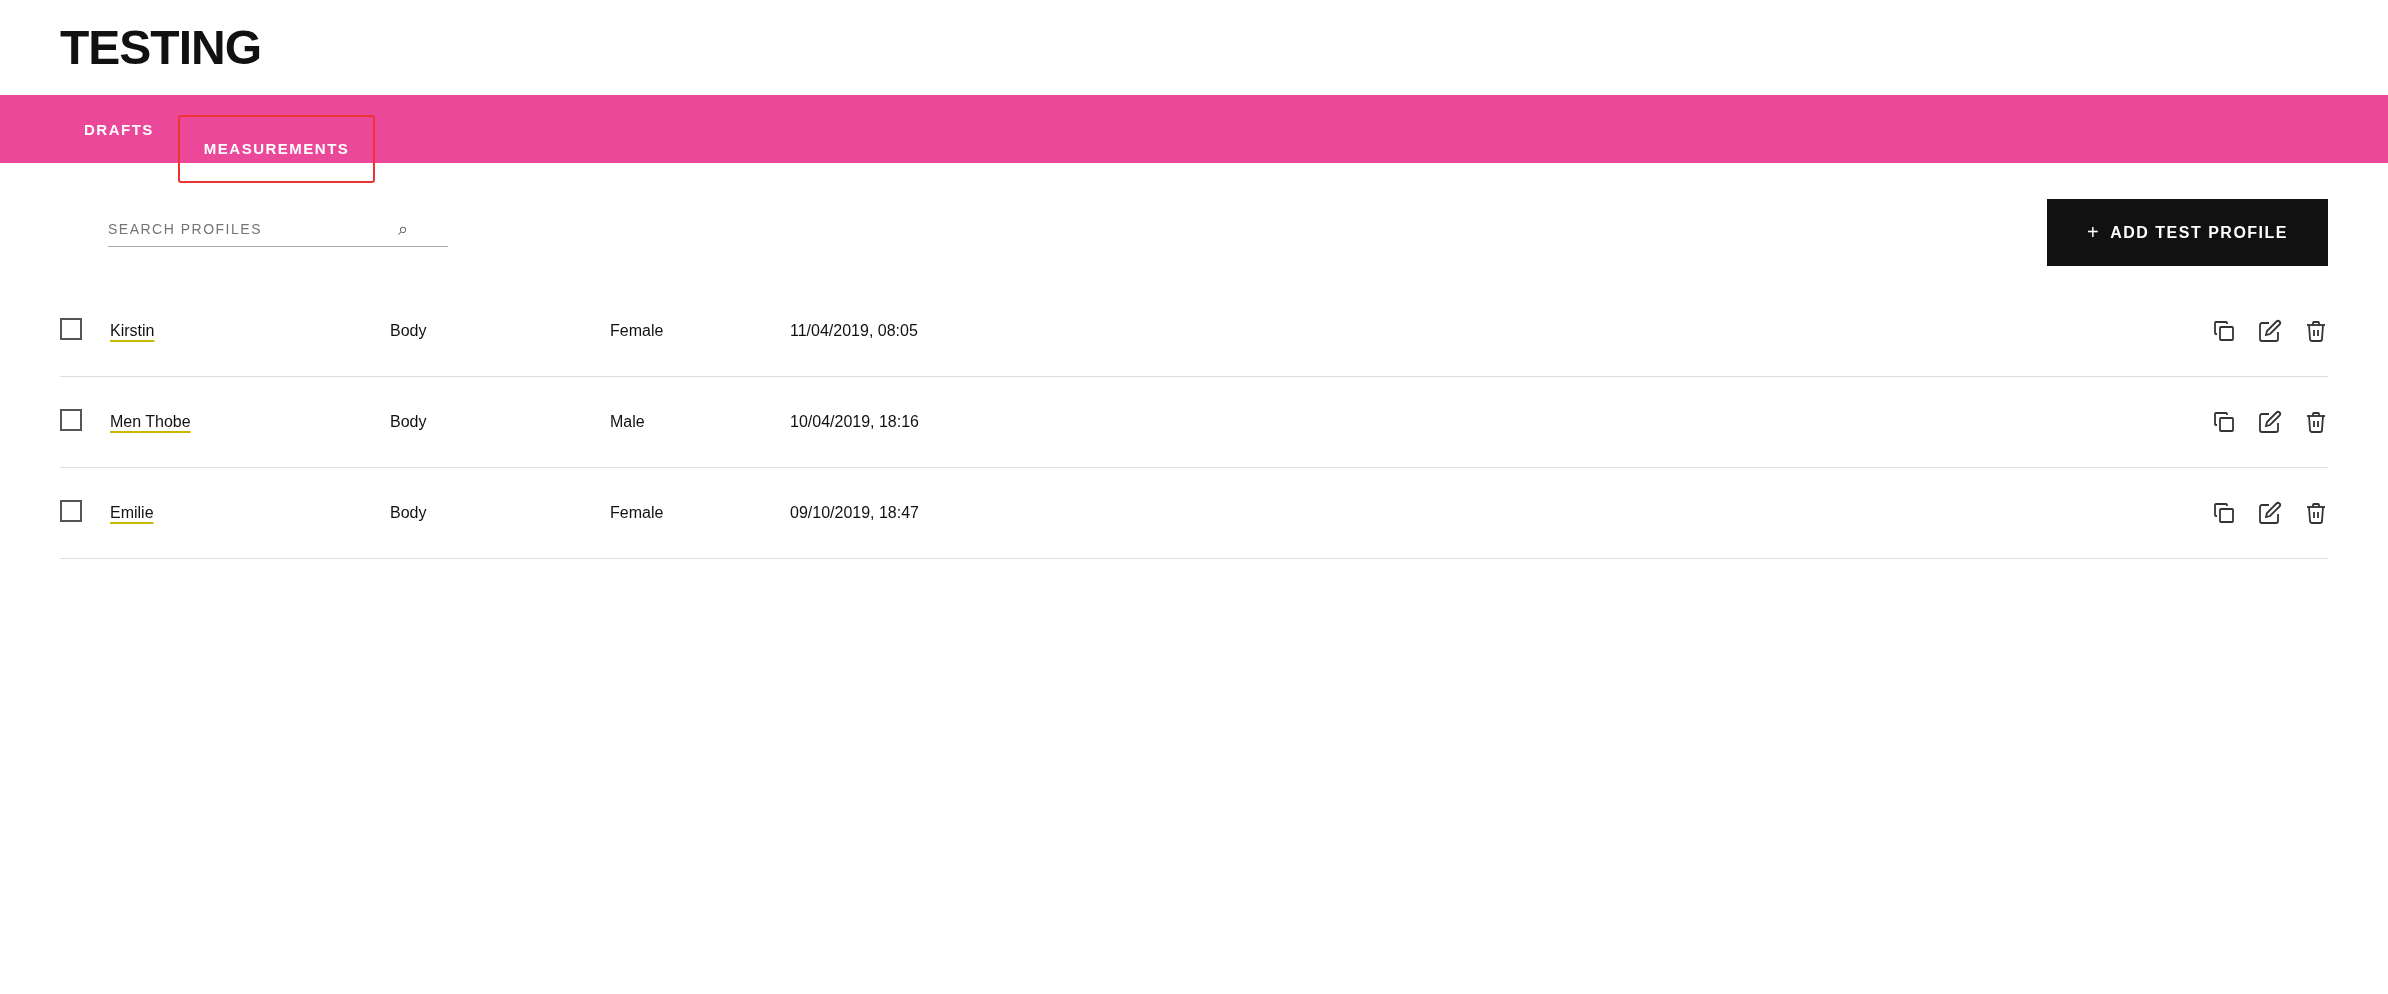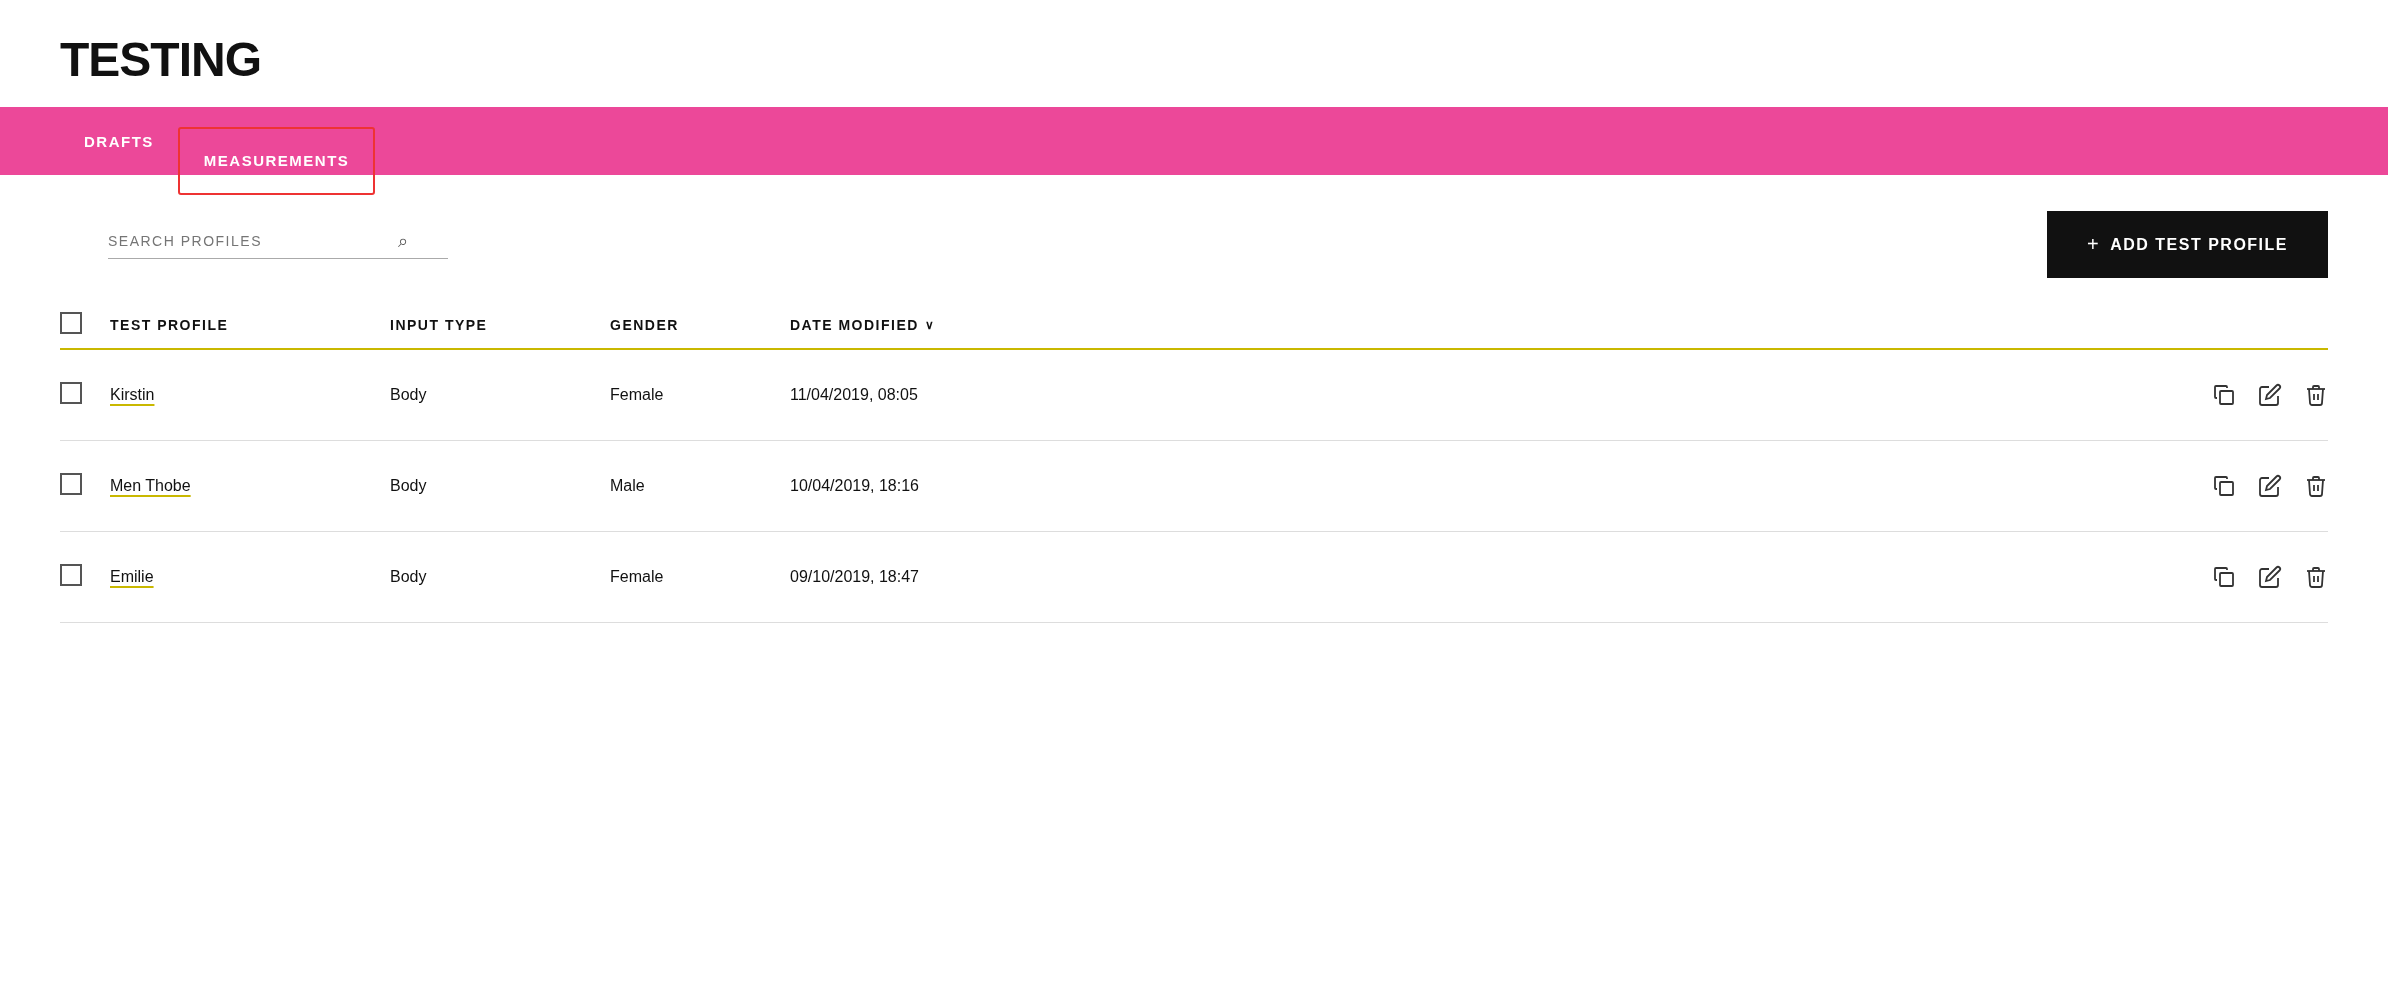--- a/index.html
+++ b/index.html
@@ -6,21 +6,21 @@
     body {
       font-family: 'Helvetica Neue', Helvetica, Arial, sans-serif;
       background: #fff;
       color: #111;
     }
 
     
     .page-title {
       font-size: 48px;
       font-weight: 800;
-      padding: 32px 60px 20px;
+      padding: 20px 60px 20px;
       letter-spacing: -1px;
     }
 
     
     .nav-bar {
       background: #ec4899;
       display: flex;
       align-items: center;
       padding: 0 60px;
       height: 68px;
@@ -190,33 +190,20 @@
     <span class="search-icon">⌕</span>
   </div>
   <button class="add-btn">
     <span class="plus">+</span>
     <span>ADD TEST PROFILE</span>
   </button>
 </div>
 
 <div class="table-container">
 
-  <div class="table-header">
-    <div>
-      <span class="checkbox"></span>
-    </div>
-    <div class="th">TEST PROFILE</div>
-    <div class="th">INPUT TYPE</div>
-    <div class="th">GENDER</div>
-    <div class="th sortable">
-      <span>DATE MODIFIED</span>
-      <span class="sort-arrow">∨</span>
-    </div>
-    <div></div>
-  </div>
 
   <div class="table-row">
     <div>
       <span class="checkbox"></span>
     </div>
     <div class="cell-name">Kirstin</div>
     <div class="cell">Body</div>
     <div class="cell">Female</div>
     <div class="cell">11/04/2019, 08:05</div>
     <div class="actions">

